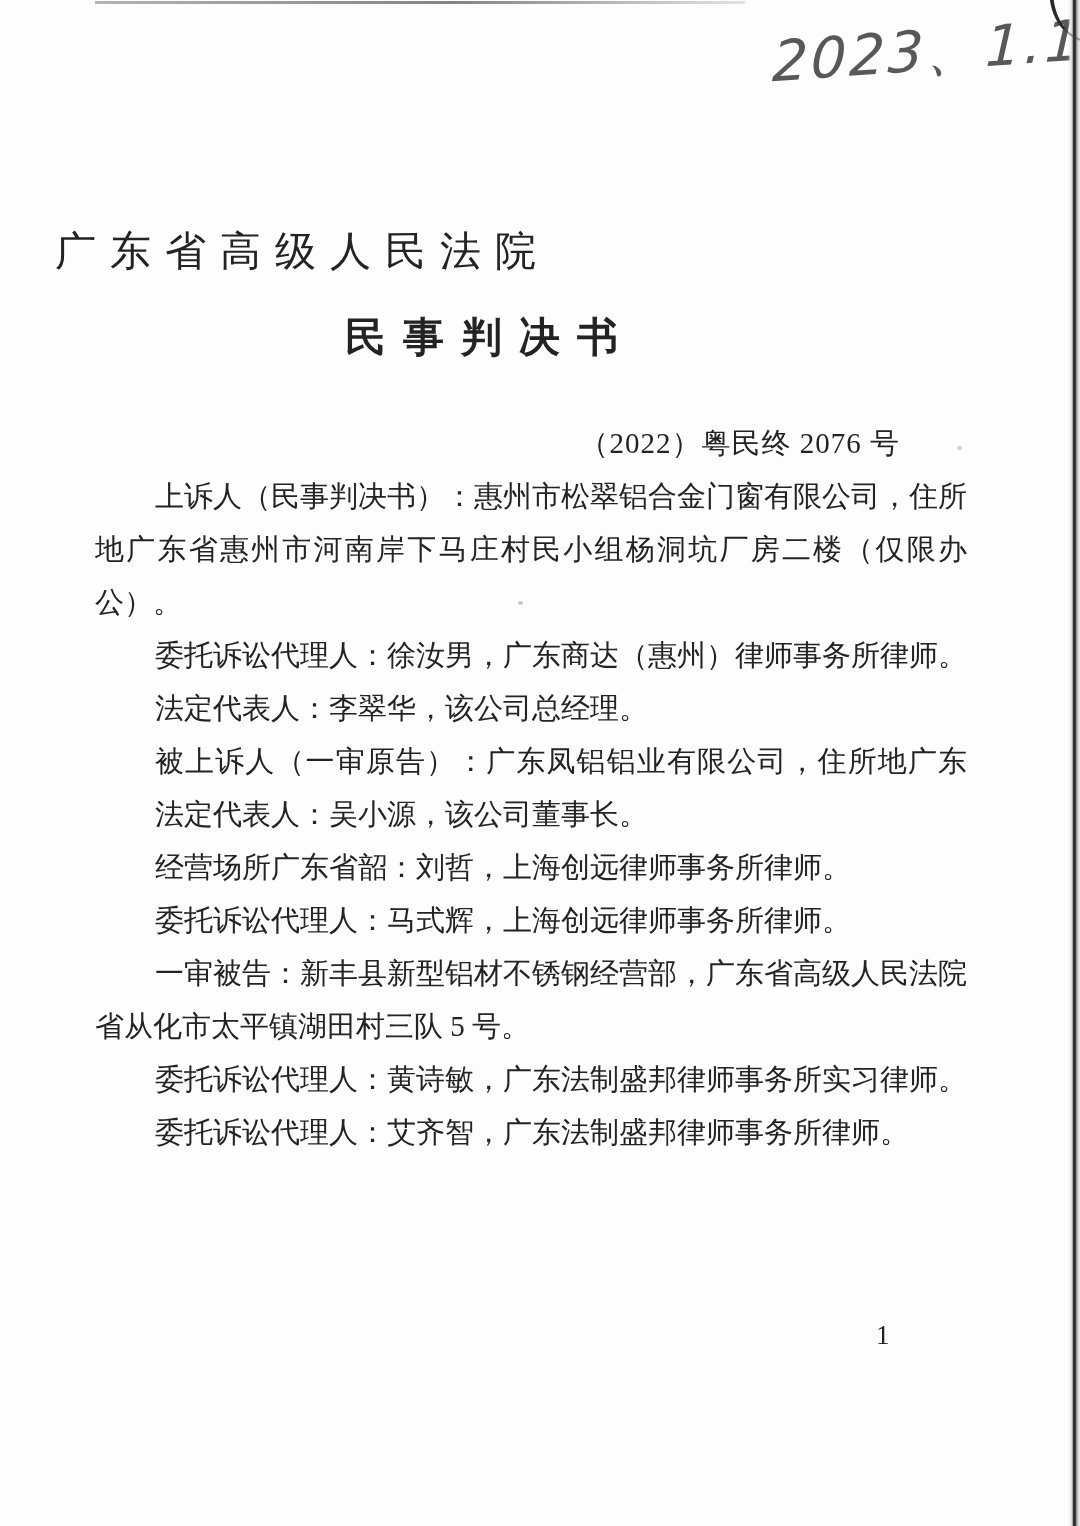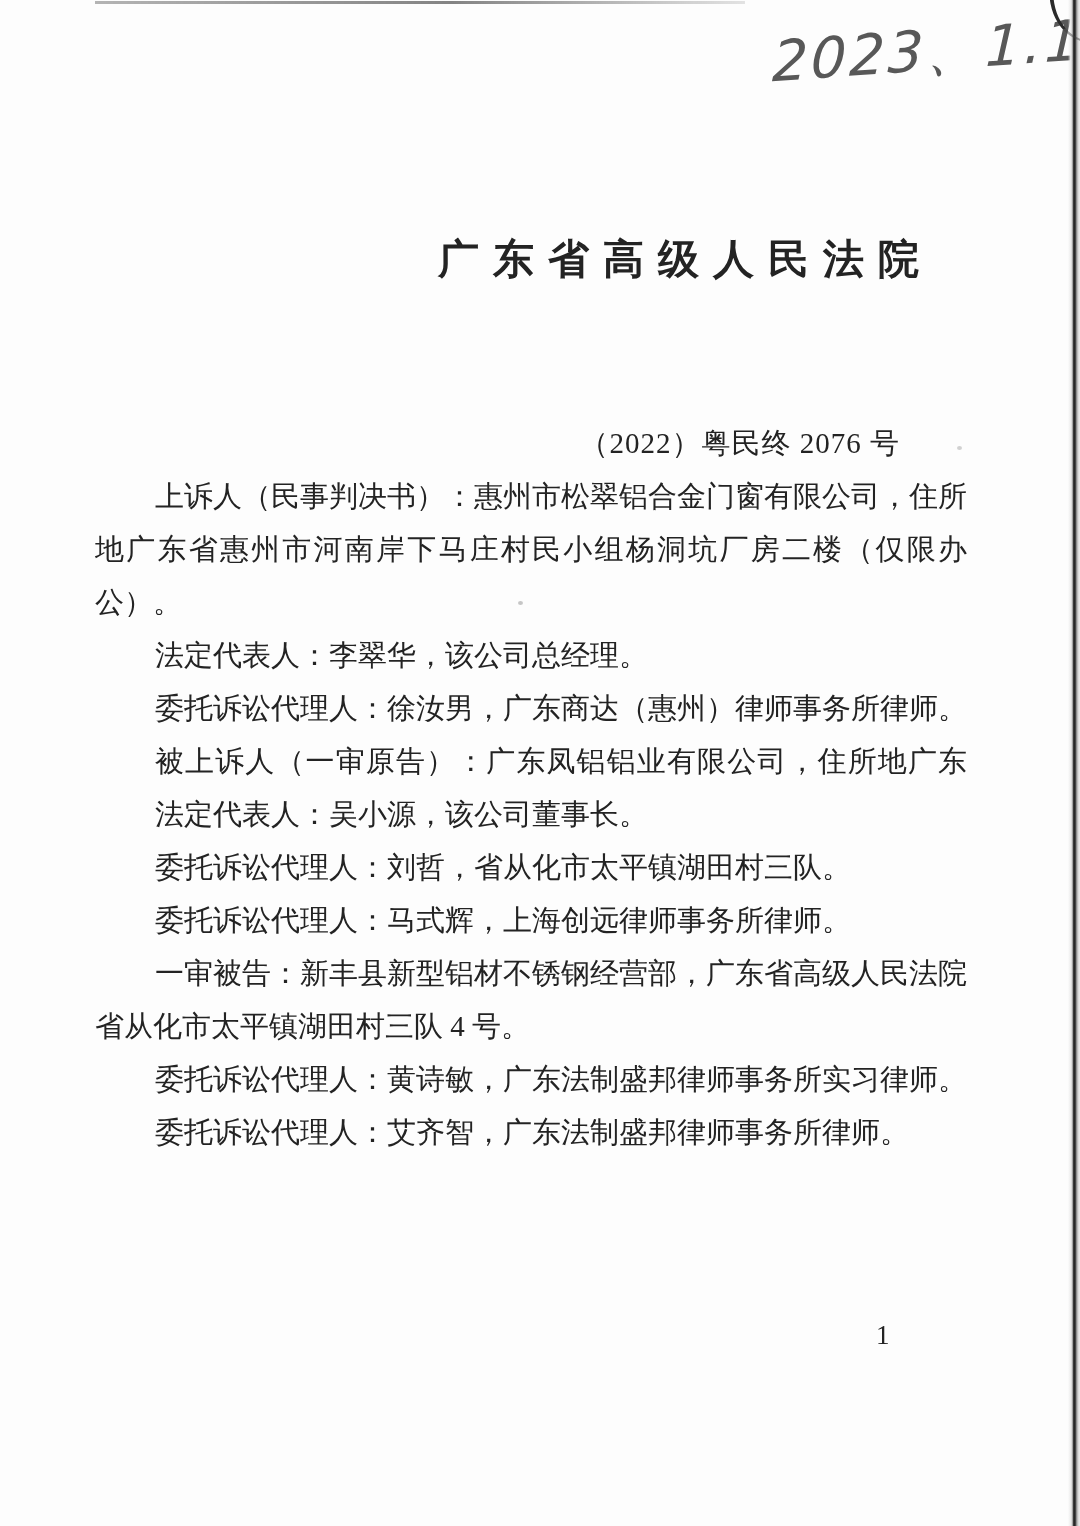--- a/index.html
+++ b/index.html
@@ -39,23 +39,23 @@
     font-family: "DejaVu Sans", sans-serif;
     font-style: italic;
     font-size: 56px;
     letter-spacing: 3px;
     color: #585858;
     transform: rotate(-4deg) skewX(-6deg);
     white-space: nowrap;
   }
 
   .court {
-    position: absolute; left: 55px; top: 224px; width: 870px; margin: 8px;
-    text-align: right;
-    font-size: 41px; font-weight: 700;
+    position: absolute; left: 55px; top: 224px; width: 870px; margin: 0;
+    text-align: left;
+    font-size: 41px; font-weight: 400;
     letter-spacing: 14px;
     white-space: nowrap;
   }
   .doc-type {
     position: absolute; left: 55px; top: 310px; width: 870px; margin: 0;
     text-align: center;
     font-size: 41px; font-weight: 600;
     letter-spacing: 17px;
     white-space: nowrap;
   }
@@ -87,35 +87,36 @@
 </head>
 <body>
 
 <div class="page">
   <div class="top-smudge"></div>
 
   <div class="handwritten">2023、1.13</div>
 
   <h1 class="court">广东省高级人民法院</h1>
 
+  <h2 class="doc-type">民事判决书</h2>
 
   <div class="case-no">（2022）粤民终 2076 号</div>
 
   <div class="body-text" id="body-lines">
       <div class="line indent fill">上诉人（民事判决书）：惠州市松翠铝合金门窗有限公司，住所</div>
       <div class="line fill">地广东省惠州市河南岸下马庄村民小组杨洞坑厂房二楼（仅限办</div>
       <div class="line">公）。</div>
+      <div class="line indent">委托诉讼代理人：徐汝男，广东商达（惠州）律师事务所律师。</div>
       <div class="line indent">法定代表人：李翠华，该公司总经理。</div>
-      <div class="line indent">委托诉讼代理人：徐汝男，广东商达（惠州）律师事务所律师。</div>
       <div class="line indent fill">被上诉人（一审原告）：广东凤铝铝业有限公司，住所地广东</div>
       <div class="line indent">法定代表人：吴小源，该公司董事长。</div>
-      <div class="line indent">委托诉讼代理人：刘哲，省从化市太平镇湖田村三队。</div>
+      <div class="line indent">经营场所广东省韶：刘哲，上海创远律师事务所律师。</div>
       <div class="line indent">委托诉讼代理人：马式辉，上海创远律师事务所律师。</div>
       <div class="line indent fill">一审被告：新丰县新型铝材不锈钢经营部，广东省高级人民法院</div>
-      <div class="line">省从化市太平镇湖田村三队 4 号。</div>
+      <div class="line">省从化市太平镇湖田村三队 5 号。</div>
       <div class="line indent">委托诉讼代理人：黄诗敏，广东法制盛邦律师事务所实习律师。</div>
       <div class="line indent">委托诉讼代理人：艾齐智，广东法制盛邦律师事务所律师。</div>
     </div>
 
   <div class="page-no">1</div>
 
   <div class="speck s1"></div>
   <div class="speck s2"></div>
   <div class="edge"></div>
   <div class="corner"></div>

